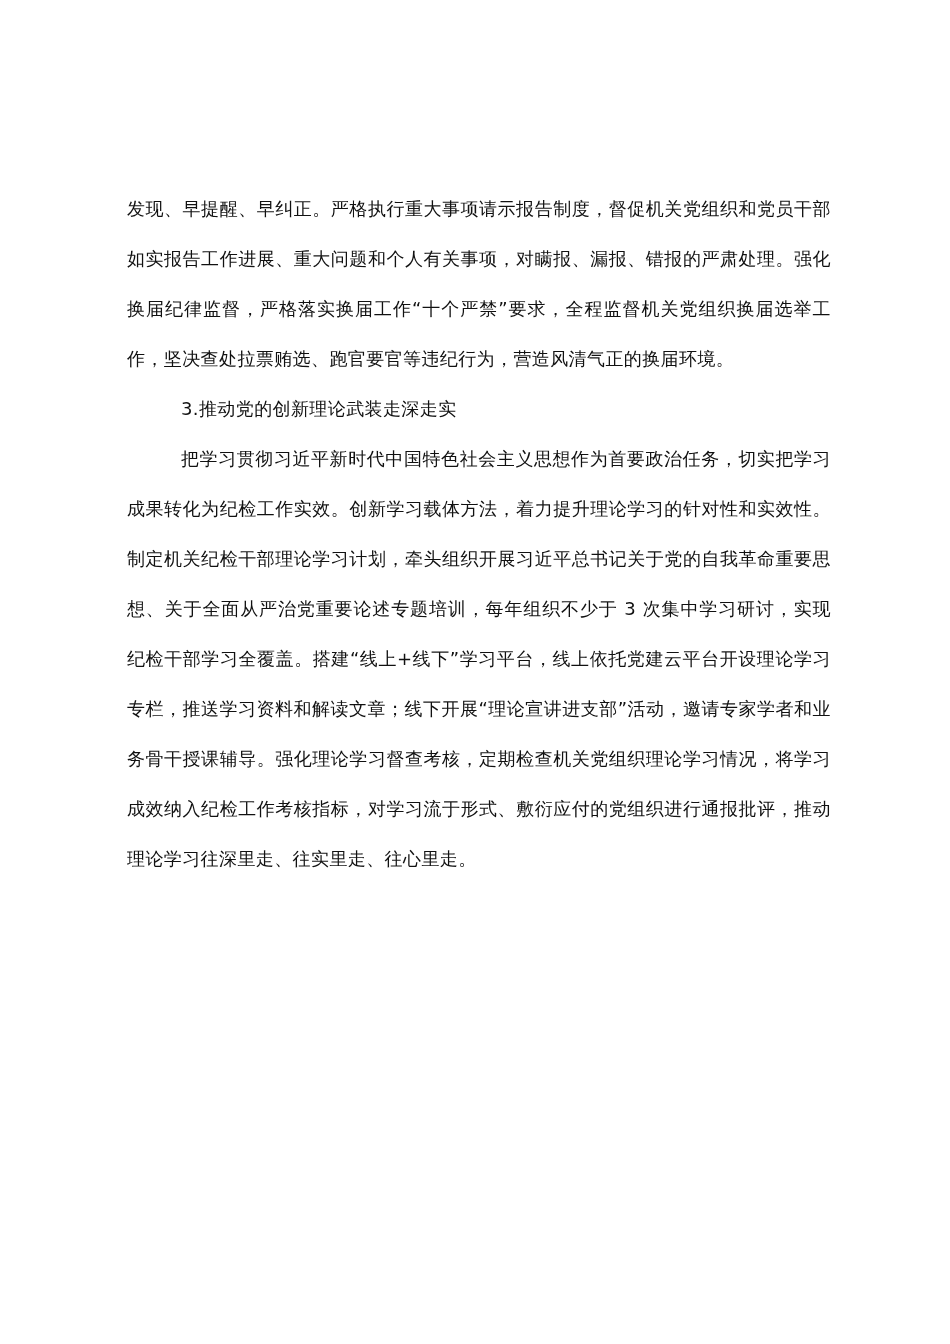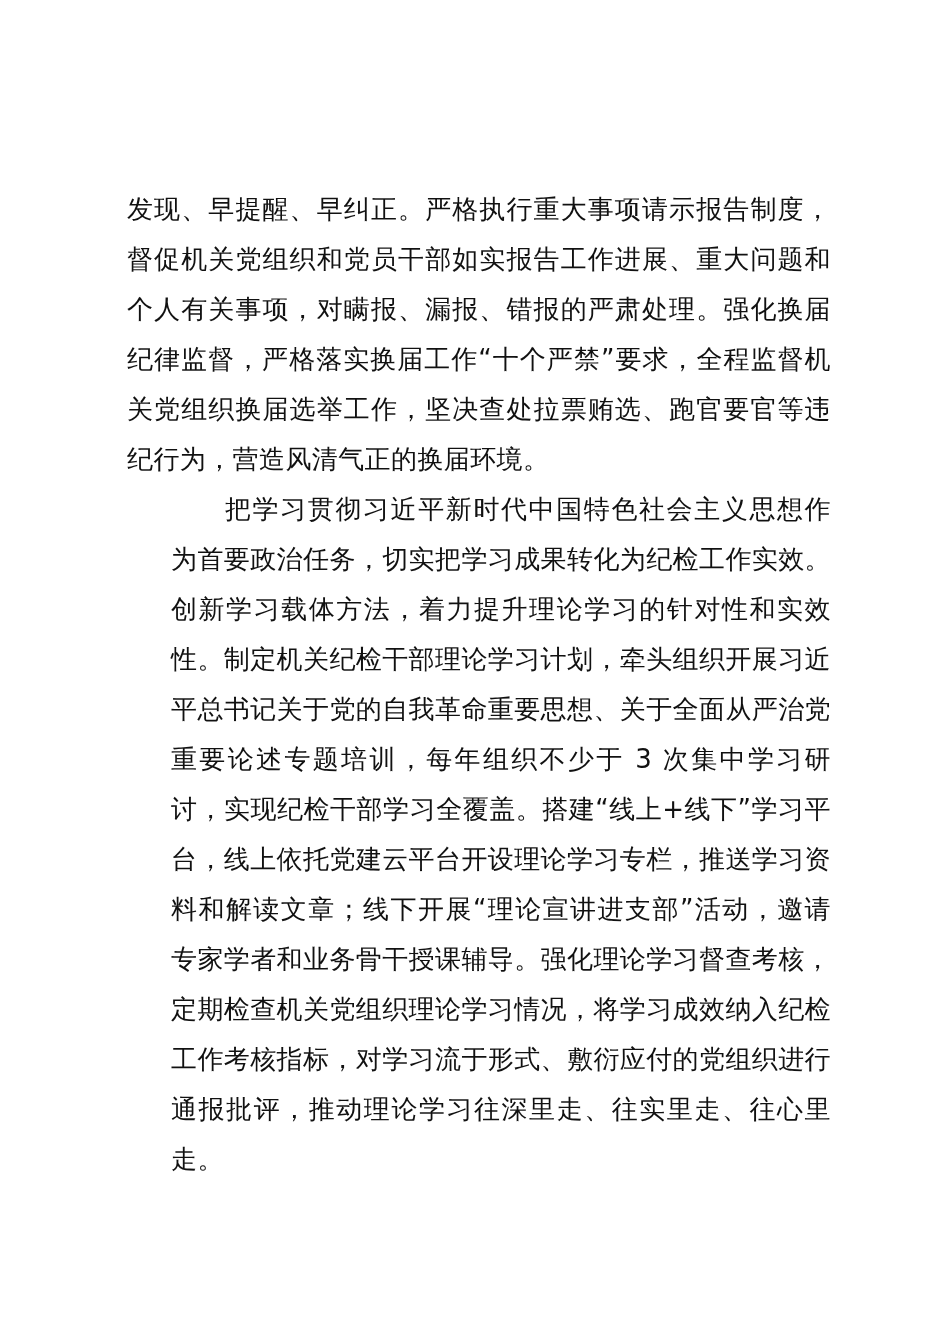--- a/index.html
+++ b/index.html
@@ -13,38 +13,38 @@
       position: relative;
       overflow: hidden;
     }
     .page {
       position: absolute;
       left: 127px;
       top: 184px;
       width: 704px;
       color: #111111;
       font-family: "DejaVu Sans", "Liberation Sans", sans-serif;
-      font-size: 26px;
+      font-size: 18px;
       line-height: 50px;
       letter-spacing: 0.4px;
     }
     .para {
       margin: 0;
       text-align: justify;
       text-justify: inter-character;
       word-break: break-all;
     }
     .indent {
       text-indent: 54px;
-      margin-left: 44px;
     }
     .heading {
       margin: 0;
       text-indent: 54px;
     }
   </style>
 </head>
 <body>
 
 <div class="page">
   <p class="para">发现、早提醒、早纠正。严格执行重大事项请示报告制度，督促机关党组织和党员干部如实报告工作进展、重大问题和个人有关事项，对瞒报、漏报、错报的严肃处理。强化换届纪律监督，严格落实换届工作“十个严禁”要求，全程监督机关党组织换届选举工作，坚决查处拉票贿选、跑官要官等违纪行为，营造风清气正的换届环境。</p>
+  <p class="heading">3.推动党的创新理论武装走深走实</p>
   <p class="para indent">把学习贯彻习近平新时代中国特色社会主义思想作为首要政治任务，切实把学习成果转化为纪检工作实效。创新学习载体方法，着力提升理论学习的针对性和实效性。制定机关纪检干部理论学习计划，牵头组织开展习近平总书记关于党的自我革命重要思想、关于全面从严治党重要论述专题培训，每年组织不少于 3 次集中学习研讨，实现纪检干部学习全覆盖。搭建“线上+线下”学习平台，线上依托党建云平台开设理论学习专栏，推送学习资料和解读文章；线下开展“理论宣讲进支部”活动，邀请专家学者和业务骨干授课辅导。强化理论学习督查考核，定期检查机关党组织理论学习情况，将学习成效纳入纪检工作考核指标，对学习流于形式、敷衍应付的党组织进行通报批评，推动理论学习往深里走、往实里走、往心里走。</p>
 </div>
 
 </body></html>

